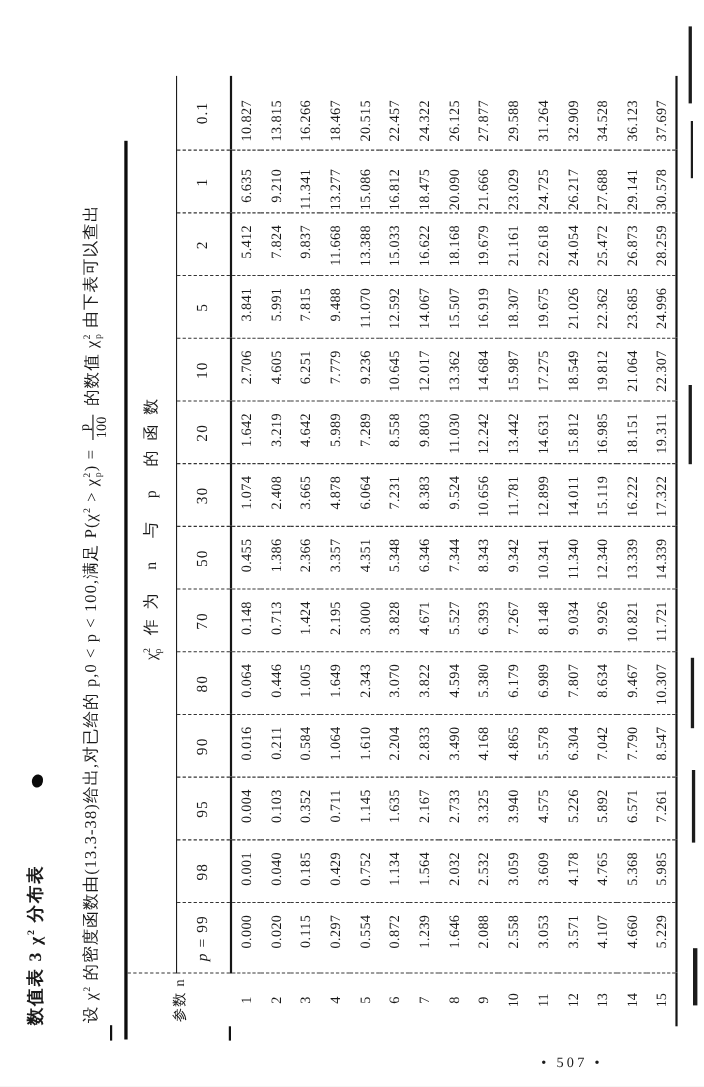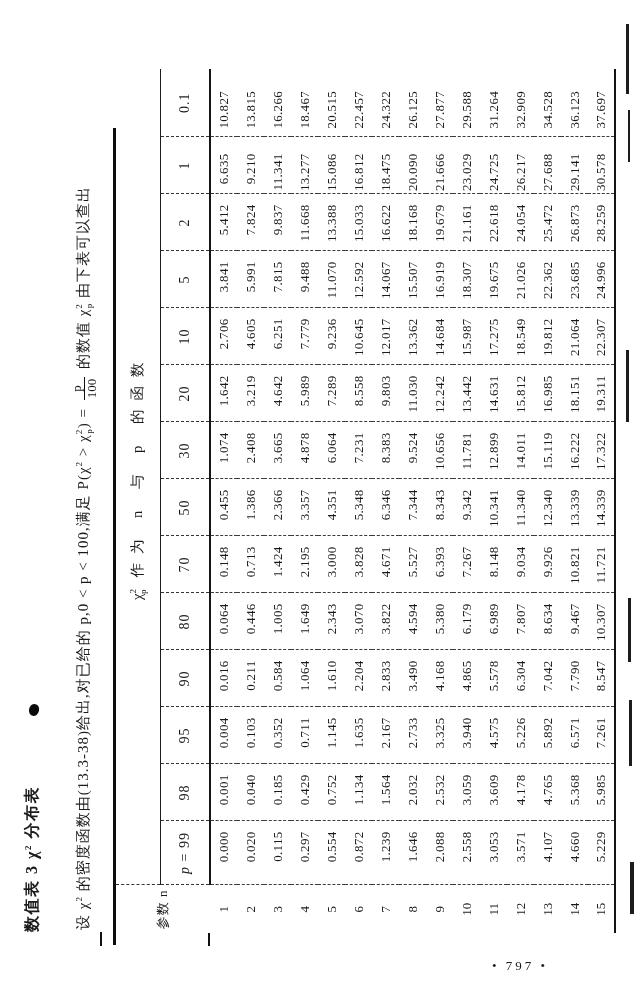--- a/index.html
+++ b/index.html
@@ -355,21 +355,21 @@
               <td class="val">24.996</td>
               <td class="val">28.259</td>
               <td class="val">30.578</td>
               <td class="val">37.697</td>
             </tr>
           </tbody>
       </table>
     </div>
   </div>
 
-  <div class="footer">• 797 •</div>
+  <div class="footer">• 507 •</div>
   <div class="inkdot"></div>
   <div class="edge" style="left:626px;top:24px;width:3px;height:70px;"></div>
   <div class="edge" style="left:628px;top:110px;width:2px;height:52px;"></div>
   <div class="edge" style="left:626px;top:350px;width:3px;height:72px;"></div>
   <div class="edge" style="left:628px;top:598px;width:3px;height:64px;"></div>
   <div class="edge" style="left:629px;top:700px;width:3px;height:66px;"></div>
   <div class="edge" style="left:630px;top:862px;width:4px;height:52px;"></div>
 </div>
 
 </body></html>

